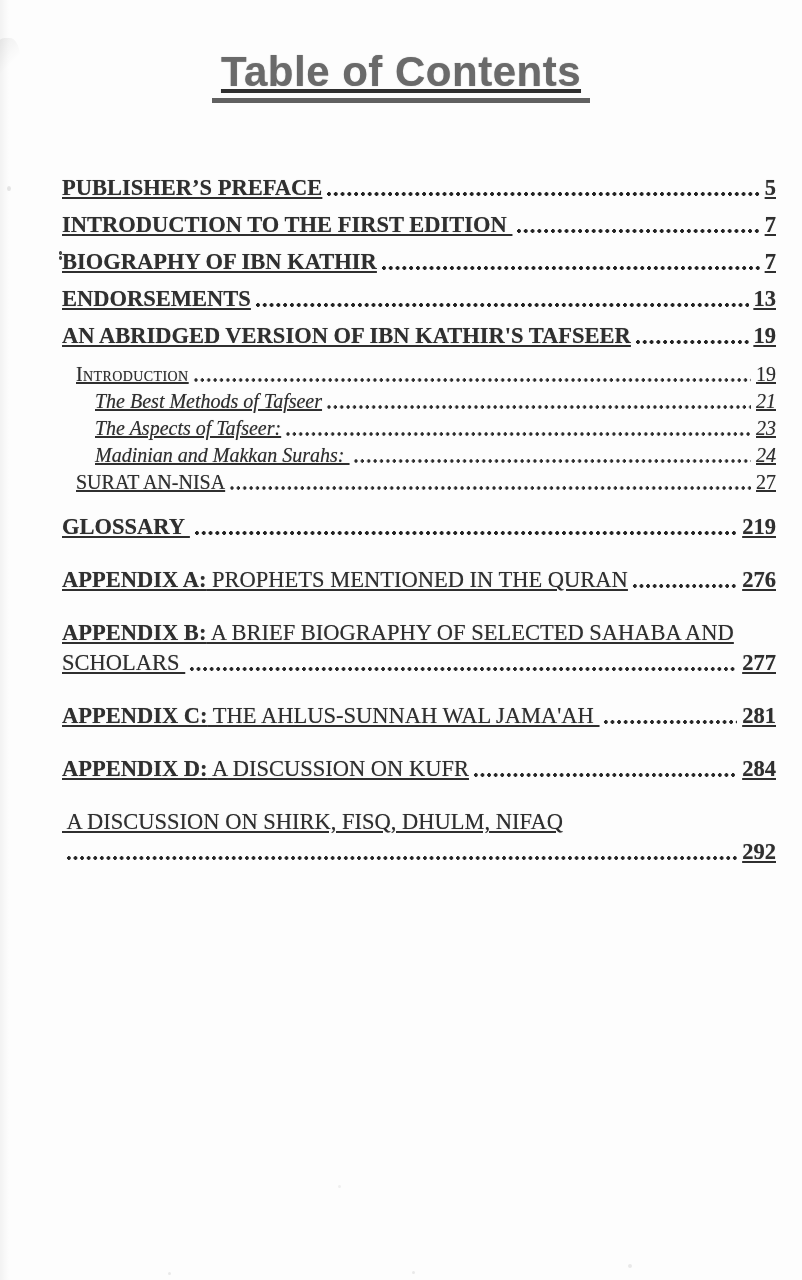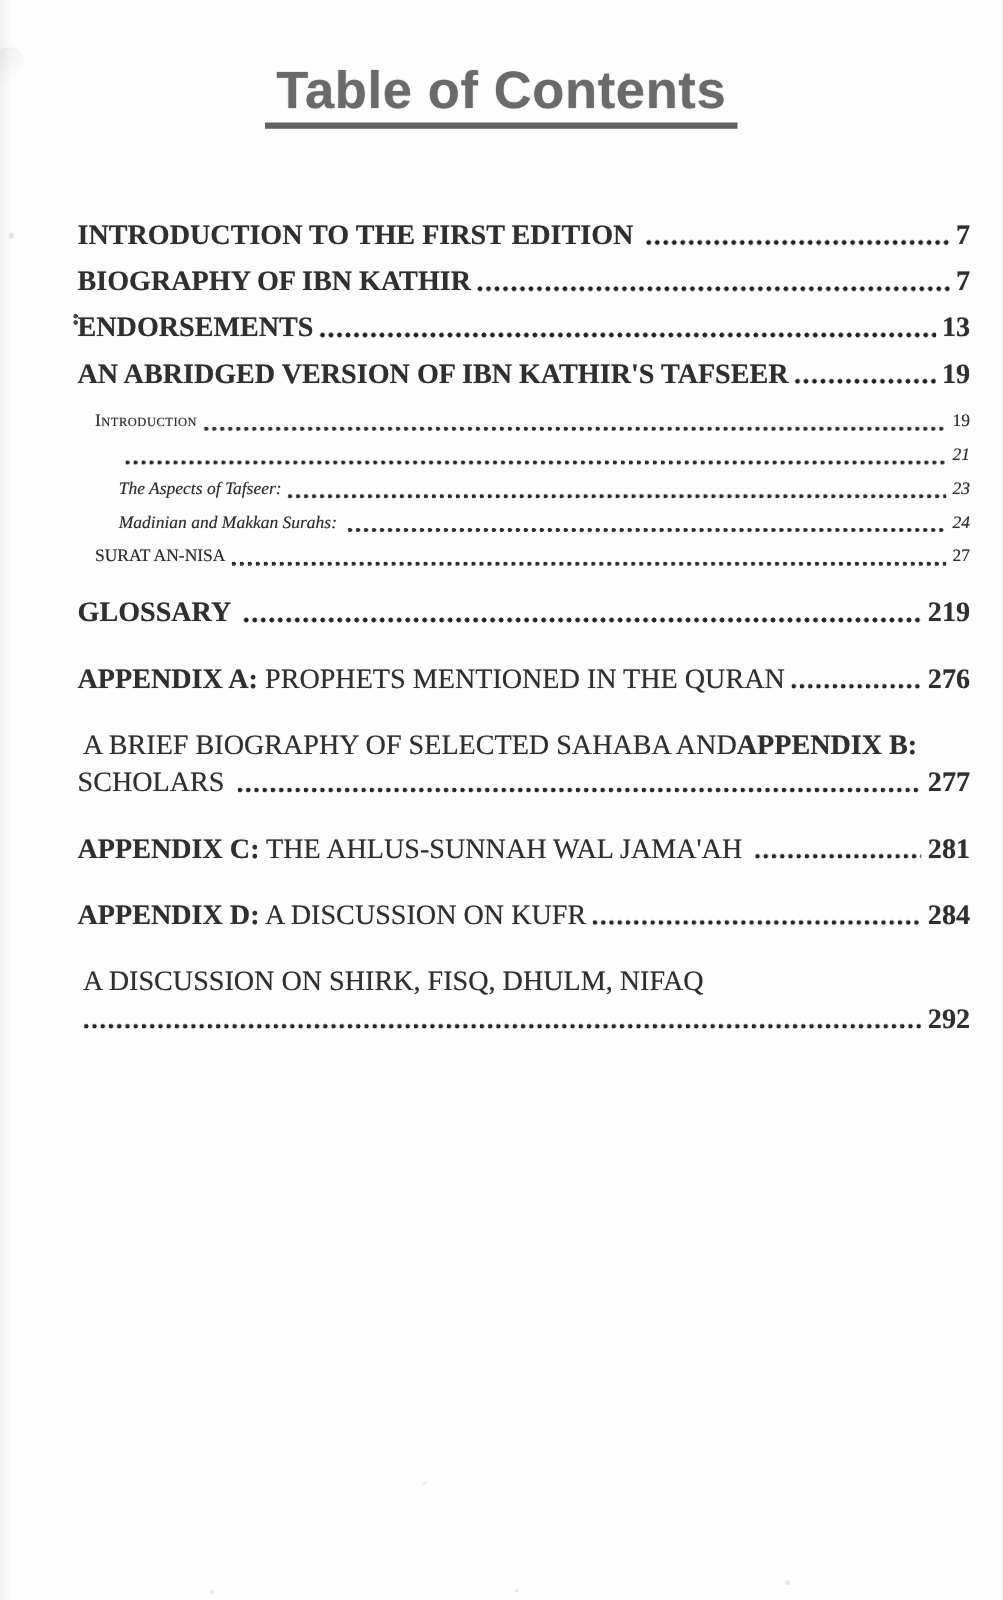--- a/index.html
+++ b/index.html
@@ -6,20 +6,21 @@
   .page{
     position:relative;
     width:802px;height:1280px;
     margin:0 auto;
     background:
       linear-gradient(90deg, rgba(0,0,0,0.045), rgba(0,0,0,0.0) 9px),
       linear-gradient(0deg, #fdfdfd, #fdfdfd);
     overflow:hidden;
     font-family:"Liberation Serif","DejaVu Serif",serif;
     color:#2f2f2f;
+    text-decoration:underline;
   }
   
   .title-wrap{display:flex;justify-content:center;margin:0;padding-top:50px;}
   .doc-title{
     margin:0;
     font-family:"Liberation Sans","DejaVu Sans",sans-serif;
     font-weight:bold;
     font-size:42px;
     line-height:1.05;
     color:#6a6a6a;
@@ -38,21 +39,21 @@
 
   .v-section .row,.v-appendix .row{font-size:22.5px;line-height:30px;}
   .v-section{margin-top:7px;}
   .v-section .text,.v-section .pg{font-weight:bold;}
   .v-appendix{margin-top:23px;}
   .v-appendix .pg{font-weight:bold;}
   .entry.sp-first{margin-top:0;}
   .entry.sp-glossary{margin-top:16px;}
   .entry.sp-after-section{margin-top:10px;}
 
-  .v-sub .row,.v-sub2 .row{font-size:14px;line-height:27px;}
+  .v-sub .row,.v-sub2 .row{font-size:20px;line-height:27px;}
   .v-sub{padding-left:14px;}
   .v-sub2{padding-left:33px;font-style:italic;}
   .entry.smallcaps .text{font-variant:small-caps;letter-spacing:.4px;}
 
   .leader{
     flex:1 1 auto;
     min-width:10px;
     height:6px;
     align-self:flex-end;
     margin:0 5px 5px 4px;
@@ -92,20 +93,27 @@
 </style>
 </head>
 <body>
 
 <div class="page">
   <div class="smudge-top-left"></div>
   <div class="title-wrap">
     <h1 class="doc-title">Table of Contents</h1>
   </div>
   <div class="toc">
+      <div class="entry v-section sp-first">
+        <div class="row">
+          <span class="text b">PUBLISHER’S PREFACE</span>
+          <span class="leader"></span>
+          <span class="pg">5</span>
+        </div>
+      </div>
       <div class="entry v-section">
         <div class="row">
           <span class="text b">INTRODUCTION TO THE FIRST EDITION </span>
           <span class="leader"></span>
           <span class="pg">7</span>
         </div>
       </div>
       <div class="entry v-section">
         <div class="row">
           <span class="text b">BIOGRAPHY OF IBN KATHIR</span>
@@ -129,20 +137,21 @@
       </div>
       <div class="entry v-sub sp-after-section smallcaps">
         <div class="row">
           <span class="text">Introduction</span>
           <span class="leader"></span>
           <span class="pg">19</span>
         </div>
       </div>
       <div class="entry v-sub2">
         <div class="row">
+          <span class="text">The Best Methods of Tafseer</span>
           <span class="leader"></span>
           <span class="pg">21</span>
         </div>
       </div>
       <div class="entry v-sub2">
         <div class="row">
           <span class="text">The Aspects of Tafseer:</span>
           <span class="leader"></span>
           <span class="pg">23</span>
         </div>
@@ -171,22 +180,22 @@
       <div class="entry v-appendix">
         <div class="row">
           <span class="text b">APPENDIX A:</span>
           <span class="text"> PROPHETS MENTIONED IN THE QURAN</span>
           <span class="leader"></span>
           <span class="pg">276</span>
         </div>
       </div>
       <div class="entry v-appendix">
         <div class="row">
+          <span class="text b">APPENDIX B:</span>
           <span class="text"> A BRIEF BIOGRAPHY OF SELECTED SAHABA AND</span>
-          <span class="text b">APPENDIX B:</span>
         </div>
         <div class="row">
           <span class="text">SCHOLARS </span>
           <span class="leader"></span>
           <span class="pg">277</span>
         </div>
       </div>
       <div class="entry v-appendix">
         <div class="row">
           <span class="text b">APPENDIX C:</span>

